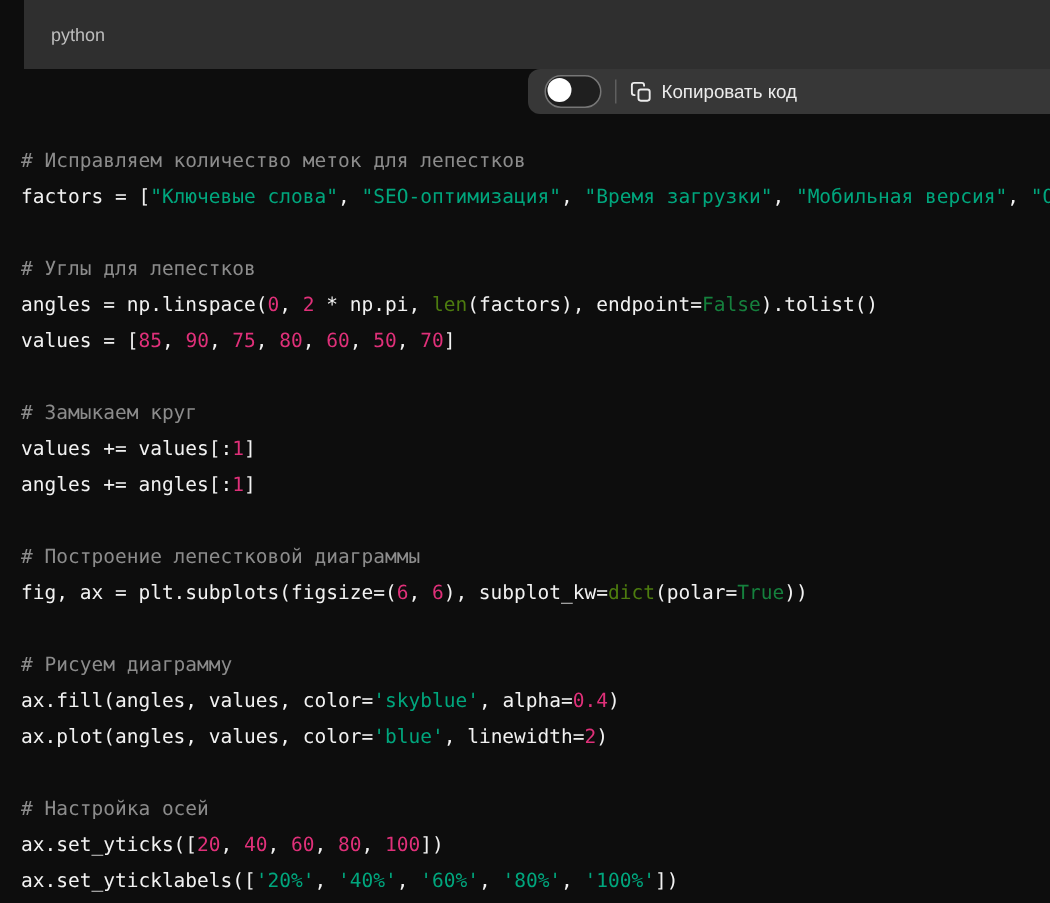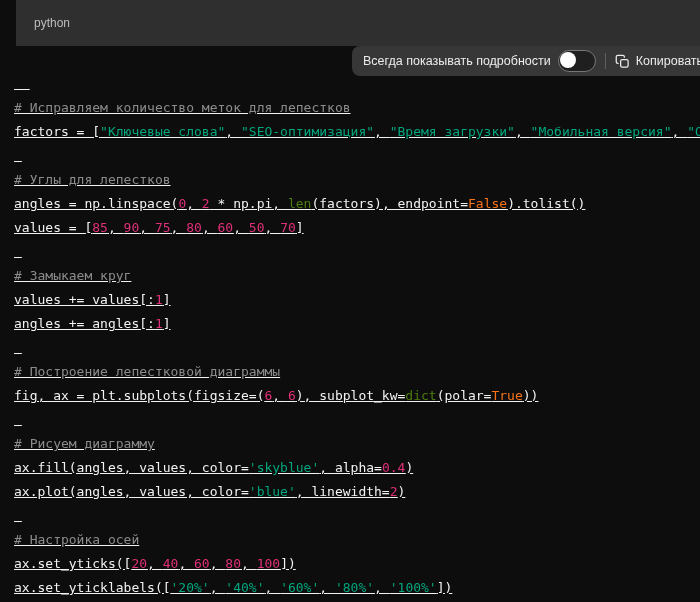--- a/index.html
+++ b/index.html
@@ -22,28 +22,27 @@
 
   
   .code-area {
     position: absolute; top: 30px; left: 0; right: 0; bottom: 0;
     padding: 18px 0 0 14px;
     font-family: "DejaVu Sans Mono", monospace;
     font-size: 13px; line-height: 24px;
     white-space: pre;
     overflow: hidden;
     color: #f2f2f2;
-    text-decoration: underline;
   }
   .code-line { height: 24px; }
   .com { color: #8c8c8c; }
   .str { color: #00a67d; }
   .num { color: #df3079; }
   .fn  { color: #4d7c0f; }
-  .lit { color: #f97316; }
+  .lit { color: #15803d; }
 
   
   .floating-controls {
     position: absolute; top: 46px; left: 352px; right: 0; height: 30px;
     background: #373737;
     border-radius: 8px 0 0 8px;
     display: flex; align-items: center;
     gap: 7px;
     padding: 0 6px 0 11px; box-sizing: border-box;
     z-index: 5;
@@ -81,21 +80,20 @@
 
 <div class="code-header">
   <span class="lang-label">python</span>
 </div>
 
 <div class="code-area">
   <div><div class="code-line"><span class="com"># Исправляем количество меток для лепестков</span></div><div class="code-line"><span class="pln">factors = [</span><span class="str">"Ключевые слова"</span><span class="pln">, </span><span class="str">"SEO-оптимизация"</span><span class="pln">, </span><span class="str">"Время загрузки"</span><span class="pln">, </span><span class="str">"Мобильная версия"</span><span class="pln">, </span><span class="str">"Отказы"</span></div><div class="code-line">&nbsp;</div><div class="code-line"><span class="com"># Углы для лепестков</span></div><div class="code-line"><span class="pln">angles = np.linspace(</span><span class="num">0</span><span class="pln">, </span><span class="num">2</span><span class="pln"> * np.pi, </span><span class="fn">len</span><span class="pln">(factors), endpoint=</span><span class="lit">False</span><span class="pln">).tolist()</span></div><div class="code-line"><span class="pln">values = [</span><span class="num">85</span><span class="pln">, </span><span class="num">90</span><span class="pln">, </span><span class="num">75</span><span class="pln">, </span><span class="num">80</span><span class="pln">, </span><span class="num">60</span><span class="pln">, </span><span class="num">50</span><span class="pln">, </span><span class="num">70</span><span class="pln">]</span></div><div class="code-line">&nbsp;</div><div class="code-line"><span class="com"># Замыкаем круг</span></div><div class="code-line"><span class="pln">values += values[:</span><span class="num">1</span><span class="pln">]</span></div><div class="code-line"><span class="pln">angles += angles[:</span><span class="num">1</span><span class="pln">]</span></div><div class="code-line">&nbsp;</div><div class="code-line"><span class="com"># Построение лепестковой диаграммы</span></div><div class="code-line"><span class="pln">fig, ax = plt.subplots(figsize=(</span><span class="num">6</span><span class="pln">, </span><span class="num">6</span><span class="pln">), subplot_kw=</span><span class="fn">dict</span><span class="pln">(polar=</span><span class="lit">True</span><span class="pln">))</span></div><div class="code-line">&nbsp;</div><div class="code-line"><span class="com"># Рисуем диаграмму</span></div><div class="code-line"><span class="pln">ax.fill(angles, values, color=</span><span class="str">'skyblue'</span><span class="pln">, alpha=</span><span class="num">0.4</span><span class="pln">)</span></div><div class="code-line"><span class="pln">ax.plot(angles, values, color=</span><span class="str">'blue'</span><span class="pln">, linewidth=</span><span class="num">2</span><span class="pln">)</span></div><div class="code-line">&nbsp;</div><div class="code-line"><span class="com"># Настройка осей</span></div><div class="code-line"><span class="pln">ax.set_yticks([</span><span class="num">20</span><span class="pln">, </span><span class="num">40</span><span class="pln">, </span><span class="num">60</span><span class="pln">, </span><span class="num">80</span><span class="pln">, </span><span class="num">100</span><span class="pln">])</span></div><div class="code-line"><span class="pln">ax.set_yticklabels([</span><span class="str">'20%'</span><span class="pln">, </span><span class="str">'40%'</span><span class="pln">, </span><span class="str">'60%'</span><span class="pln">, </span><span class="str">'80%'</span><span class="pln">, </span><span class="str">'100%'</span><span class="pln">])</span></div><div class="code-line"></div></div>
 </div>
 
 <div class="floating-controls">
-  <span>Всегда показывать подробности</span>
   <span class="toggle">
     <span class="toggle-knob"></span>
   </span>
   <span class="vdivider"></span>
   <button class="copy-btn">
     <span>
       <svg width="15" height="15" viewBox="0 0 24 24" fill="none" stroke="#ececec" stroke-width="2" stroke-linecap="round" stroke-linejoin="round">
         <rect x="9" y="9" width="12" height="12" rx="2.5"></rect>
         <path d="M5 15H4.5A2.5 2.5 0 0 1 2 12.5v-8A2.5 2.5 0 0 1 4.5 2h8A2.5 2.5 0 0 1 15 4.5V5"></path>
       </svg>

